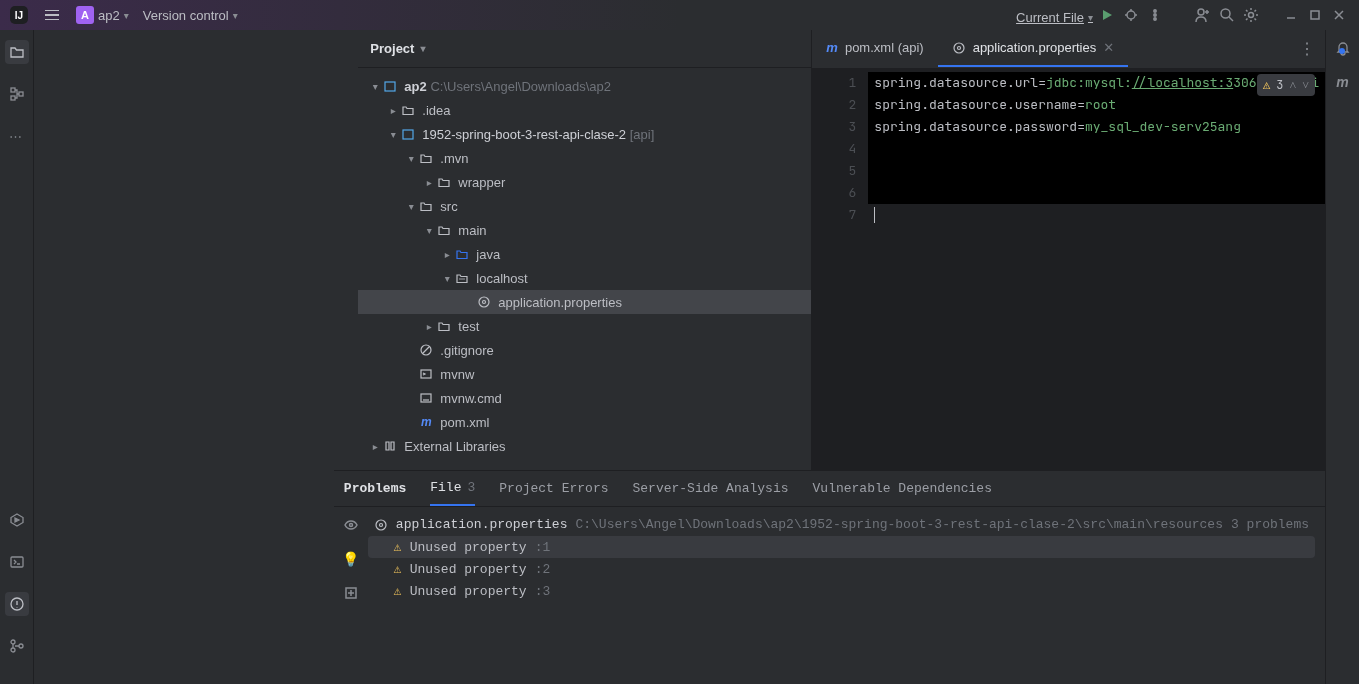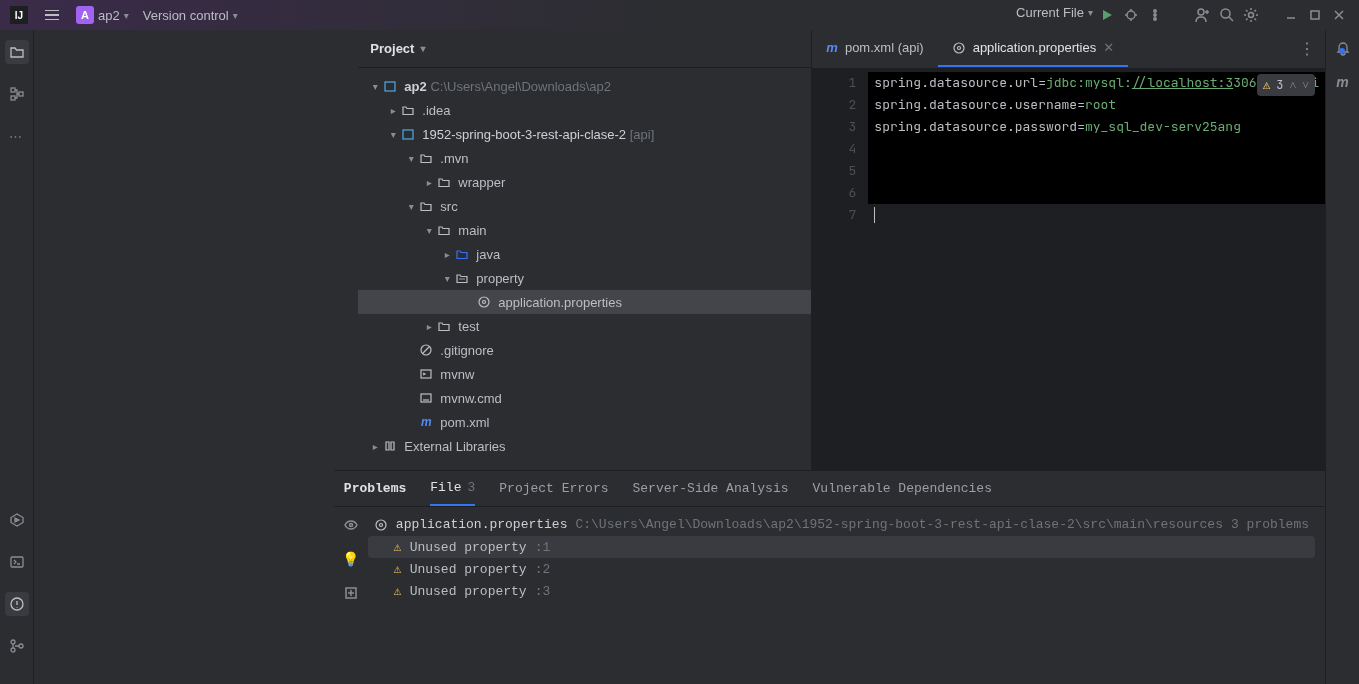--- a/index.html
+++ b/index.html
@@ -2,22 +2,22 @@
 <html><head>
 <meta charset="utf-8">
 <style>
   * { box-sizing: border-box; margin: 0; padding: 0; }
   html, body { width: 1359px; height: 684px; font-family: "Segoe UI", Arial, sans-serif; background: #2b2d30; color: #bcbec4; overflow: hidden; font-size: 13px; }
   svg { display: block; }
 
   
   .topbar { height: 30px; background: linear-gradient(90deg, #3b2b4a 0%, #2b2d30 50%); display: flex; align-items: center; padding: 0 10px; gap: 14px; }
   .topbar .left { display: flex; align-items: center; gap: 14px; }
-  .topbar .right { margin-left: auto; display: flex; align-items: flex-start; gap: 4px; }
-  .ij-logo { width: 18px; height: 18px; background: #1e1f22; border-radius: 0; display:flex; align-items:center; justify-content:center; font-size:10px; font-weight:bold; color:#fff;}
+  .topbar .right { margin-left: auto; display: flex; align-items: flex-end; gap: 4px; text-decoration: underline; }
+  .ij-logo { width: 18px; height: 18px; background: #1e1f22; border-radius: 5px; display:flex; align-items:center; justify-content:center; font-size:10px; font-weight:bold; color:#fff;}
   .hamburger { display:flex; flex-direction:column; gap:3px; }
   .hamburger span { width:14px; height:1.5px; background:#bcbec4; }
   .proj-badge { width:18px; height:18px; background:#a063f2; border-radius:3px; color:#fff; display:flex; align-items:center; justify-content:center; font-size:11px; font-weight:600;}
   .topbar select, .topbar .dd { background:transparent; border:none; color:#bcbec4; font-size:13px; display:flex; align-items:center; gap:4px;}
   .chev { font-size:10px; color:#8a8d93;}
   .icon-btn { width:20px; height:20px; display:flex; align-items:center; justify-content:center; color:#8a8d93; cursor:pointer;}
   .icon-btn svg { stroke:#8a8d93; fill:none; stroke-width:1.5;}
 
   
   .main { display:flex; height: calc(100% - 30px); }
@@ -304,21 +304,21 @@
             <span>java</span>
           </div>
           <div class="tree-row" style="padding-left:82px">
             <span class="arrow">▾</span>
             <span class="node-icon">
                 <svg width="14" height="14" viewBox="0 0 14 14" fill="none" stroke="#bcbec4" stroke-width="1.2">
                   <path d="M2 4h3l1 1.5h6v6H2z"></path>
                   <path d="M4 8h6" stroke-width="0.8"></path>
                 </svg>
               </span>
-            <span>property</span>
+            <span>localhost</span>
           </div>
           <div class="tree-row selected" style="padding-left:118px">
             <span class="node-icon">
                 <svg width="14" height="14" viewBox="0 0 14 14" fill="none" stroke="#bcbec4" stroke-width="1.2">
                   <circle cx="7" cy="7" r="5"></circle>
                   <circle cx="7" cy="7" r="1.5"></circle>
                 </svg>
               </span>
             <span>application.properties</span>
           </div>

